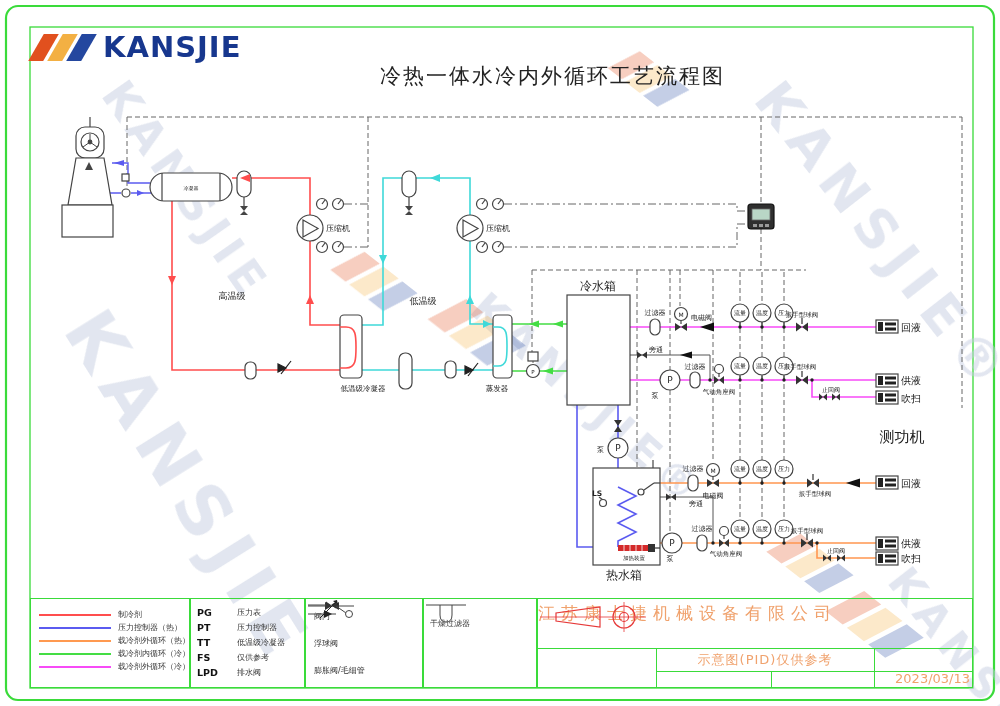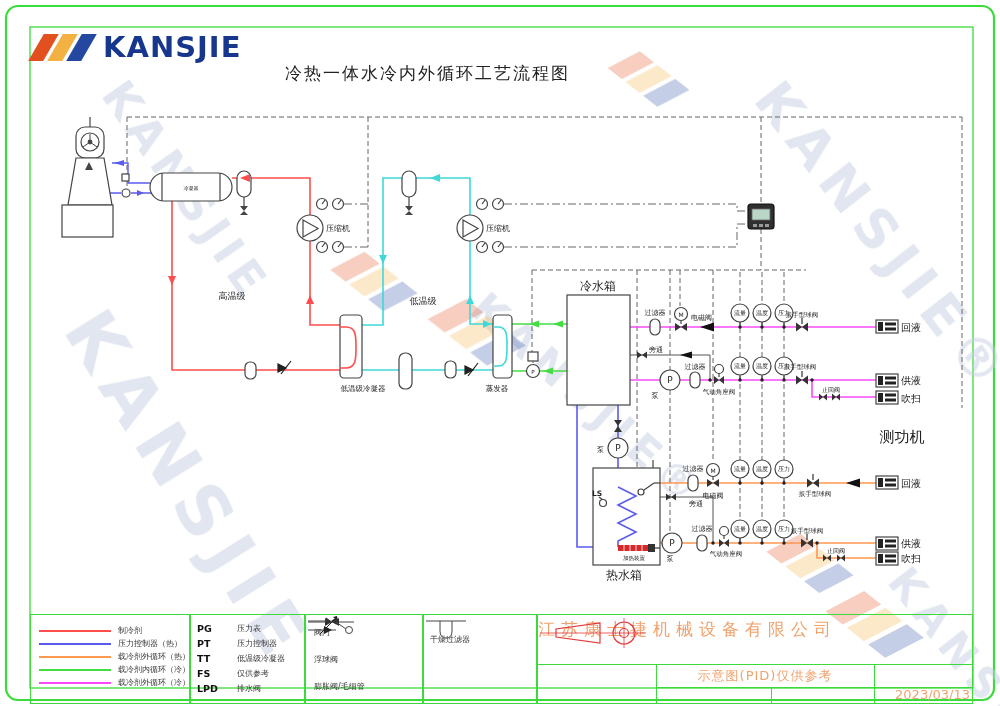--- a/index.html
+++ b/index.html
@@ -8,24 +8,24 @@
   #stage svg{position:absolute;left:0;top:0;}
   .gborder{fill:none;stroke:#3adb3a;}
   svg text{font-family:"DejaVu Sans","Liberation Sans",sans-serif;fill:#222;}
   .wm text{fill:#c5cde0;font-weight:bold;}
   
   .logo{position:absolute;left:36px;top:30px;display:flex;align-items:center;}
   .logo .bars{display:flex;margin-right:10px;}
   .logo .bar{width:15px;height:27px;transform:skewX(-30deg);margin-right:4px;}
   .bar1{background:#e1501e;} .bar2{background:#f3b043;} .bar3{background:#24479f;}
   .logo .logotext{font-size:29px;font-weight:800;color:#17378e;letter-spacing:1px;}
-  .pagetitle{position:absolute;left:285px;top:62px;width:440px;text-align:left;
-             font-family:Liberation Sans, sans-serif;font-size:17px;color:#222;letter-spacing:2px;}
+  .pagetitle{position:absolute;left:285px;top:62px;width:440px;text-align:right;
+             font-family:Liberation Sans, sans-serif;font-size:21px;color:#222;letter-spacing:2px;}
   
-  .lbox{position:absolute;top:614px;height:90px;border:1px solid #3adb3a;box-sizing:border-box;background:transparent;}
+  .lbox{position:absolute;top:598px;height:90px;border:1px solid #3adb3a;box-sizing:border-box;background:transparent;}
   #legend-lines{left:30px;width:160px;padding:9px 4px 0 8px;}
   .lrow{display:flex;align-items:center;height:13px;}
   .lswatch{width:72px;height:2px;margin-right:7px;flex:none;}
   .lrow span{font-size:8px;color:#333;white-space:nowrap;}
   .lg0{background:#ff4d4d;} .lg1{background:#5b5bf0;} .lg2{background:#ff9950;}
   .lg3{background:#44dd44;} .lg4{background:#f74bf7;}
   #legend-abbr{left:190px;width:115px;padding:6px 2px 0 6px;}
   .arow{display:flex;align-items:center;height:15px;}
   .acode{width:40px;font-size:9.5px;font-weight:bold;color:#111;}
   .arow span.alabel{font-size:8px;color:#333;}

